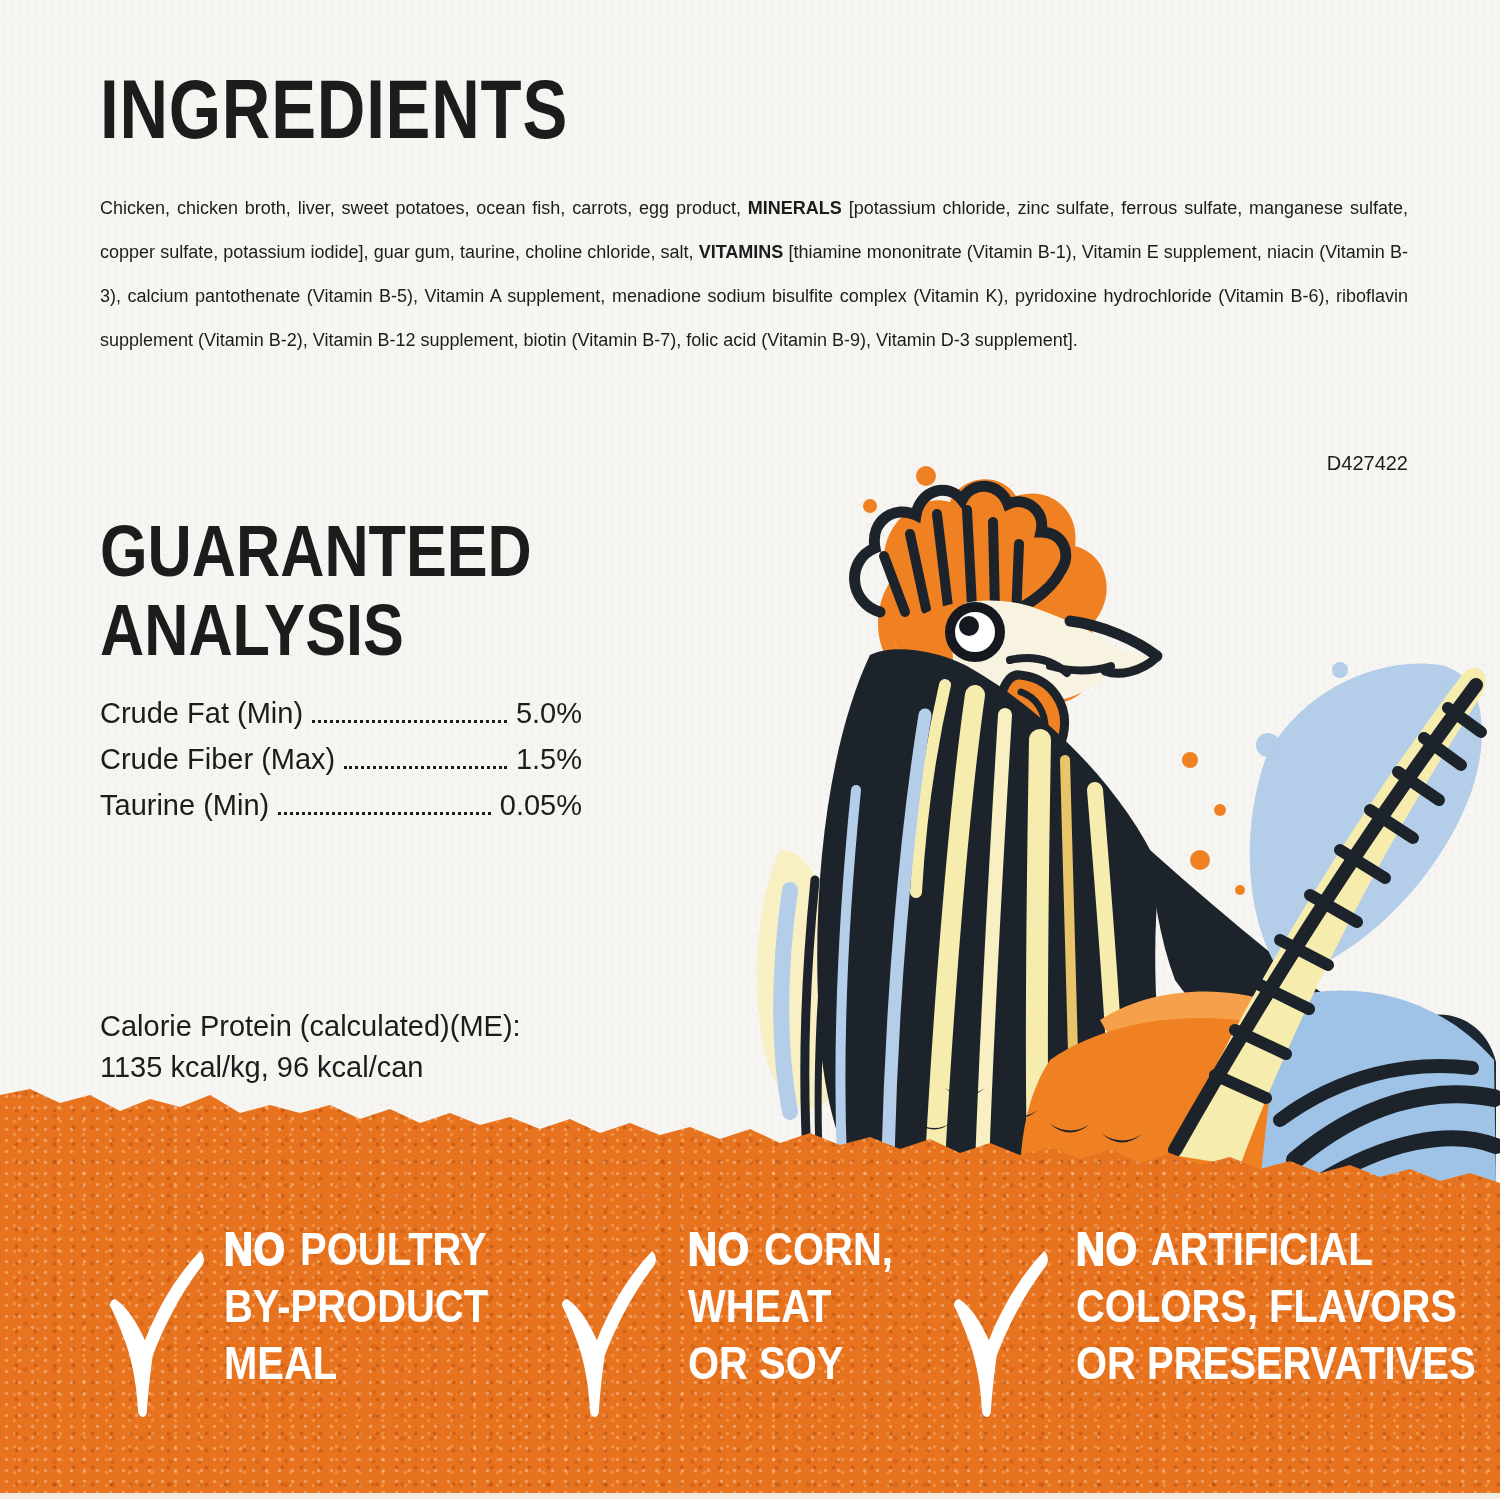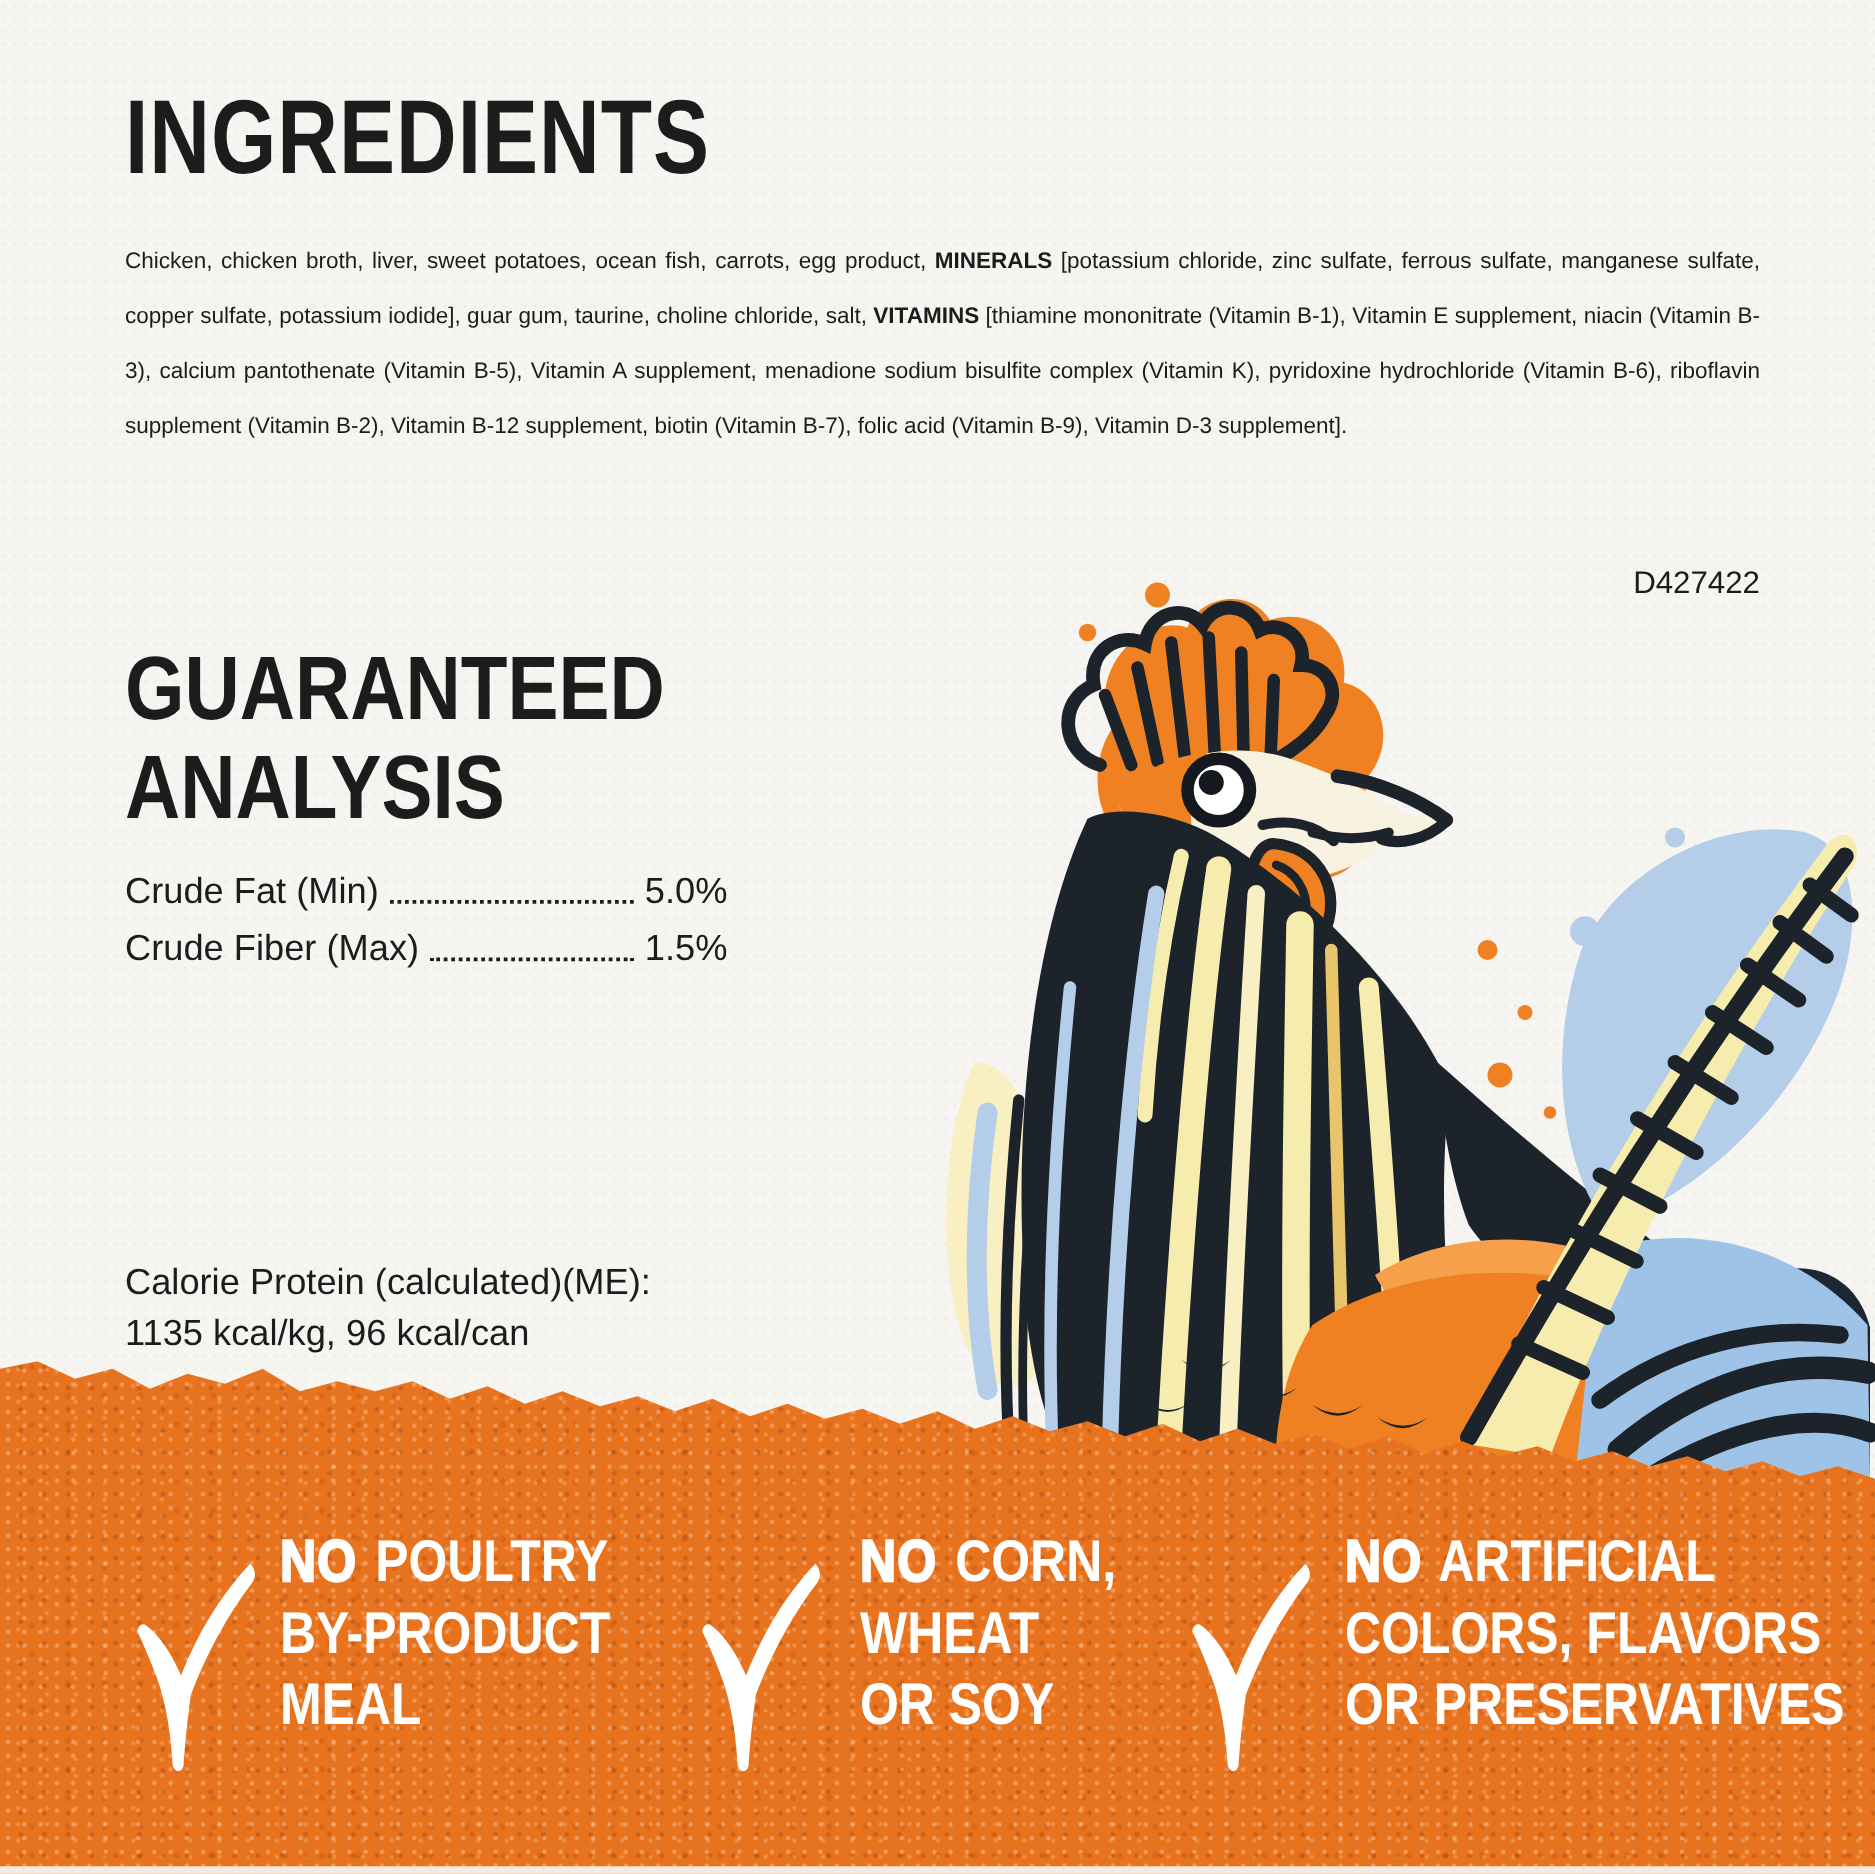--- a/index.html
+++ b/index.html
@@ -8,21 +8,21 @@
     background-color:#f7f5f1;
     background-image:radial-gradient(circle, rgba(60,55,45,0.04) 1px, transparent 1.7px);
     background-size:8px 10px;
     font-family:"Liberation Sans",sans-serif;color:#1c1c1c;
   }
   .h{font-weight:bold;margin:0;transform-origin:0 0;}
   h1.h{position:absolute;top:64px;left:100px;font-size:84px;line-height:90px;transform:scaleX(.80);letter-spacing:1px;}
   h2.h{position:absolute;top:512px;left:100px;font-size:72px;line-height:79px;transform:scaleX(.85);}
   .ing{position:absolute;top:186px;left:100px;width:1308px;margin:0;font-size:18px;line-height:44px;text-align:justify;}
   .ing .b{font-weight:bold;}
-  .code{position:absolute;top:452px;right:92px;font-size:25px;}
+  .code{position:absolute;top:452px;right:92px;font-size:20px;}
   .gtable{position:absolute;top:698px;left:100px;width:482px;}
   .arow{display:flex;align-items:flex-end;font-size:29px;line-height:31px;margin-bottom:15px;}
   .al{white-space:nowrap;}
   .dots{flex:1;border-bottom:3.5px dotted #1c1c1c;margin:0 9px 6px 9px;min-width:30px;}
   .av{white-space:nowrap;}
   .cal{position:absolute;top:1006px;left:100px;font-size:29px;line-height:41px;}
   .rooster{position:absolute;left:720px;top:460px;width:780px;height:740px;z-index:1;}
   .band{
     position:absolute;left:0;top:1080px;width:1500px;height:419px;z-index:2;
     background-color:#e8731f;
@@ -64,20 +64,25 @@
   <div class="gtable" id="analysis-table">
       <div class="arow">
         <span class="al">Crude Fat (Min)</span>
         <span class="dots"></span>
         <span class="av">5.0%</span>
       </div>
       <div class="arow">
         <span class="al">Crude Fiber (Max)</span>
         <span class="dots"></span>
         <span class="av">1.5%</span>
+      </div>
+      <div class="arow">
+        <span class="al">Taurine (Min)</span>
+        <span class="dots"></span>
+        <span class="av">0.05%</span>
       </div>
     </div>
 
   <div class="cal">
     <div>Calorie Protein (calculated)(ME):</div>
     <div>1135 kcal/kg, 96 kcal/can</div>
   </div>
 
   <svg class="rooster" viewBox="0 0 780 740" aria-hidden="true">
 

